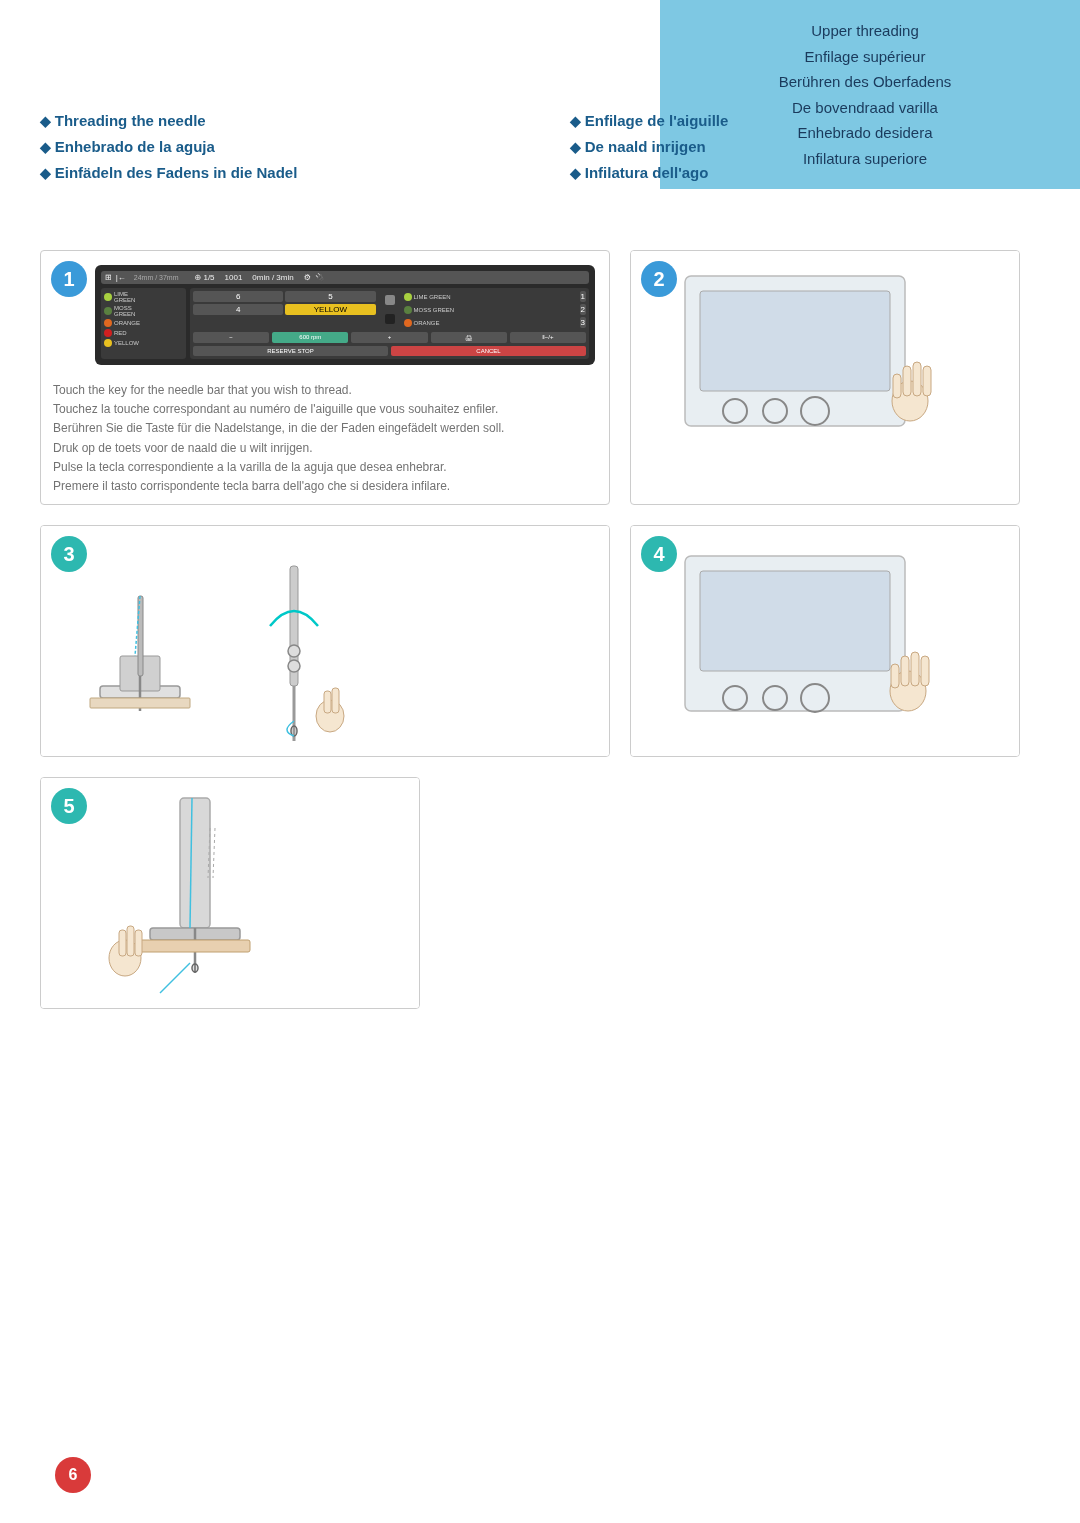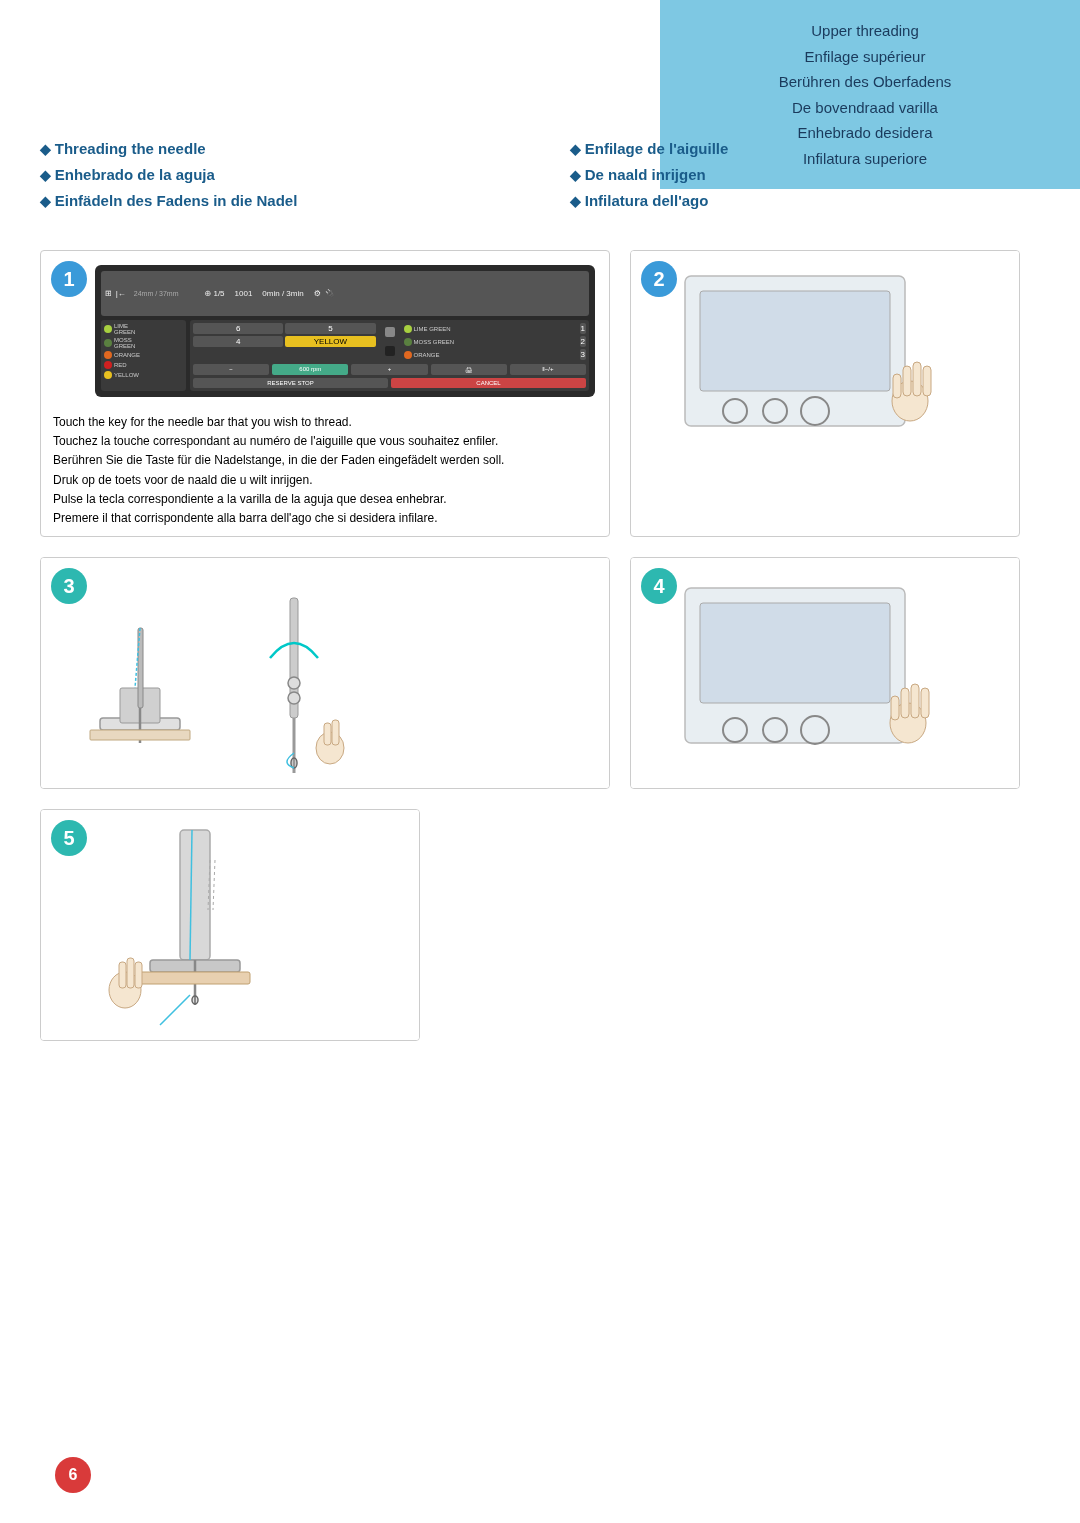--- a/index.html
+++ b/index.html
@@ -90,21 +90,21 @@
       position: relative;
       background: #fff;
       overflow: hidden;
     }
 
     
     .desc-text {
       padding: 8px 12px;
       font-size: 12px;
       line-height: 1.6;
-      color: #000000;
+      color: #737373;
     }
 
     
     .illus {
       width: 100%;
       min-height: 190px;
       display: flex;
       align-items: center;
       justify-content: center;
       background: #fff;
@@ -216,21 +216,21 @@
   <p>
     <span class="bold">Upper threading</span><br>
     <span class="italic">Enfilage supérieur</span><br>
     <span class="bold">Berühren des Oberfadens</span><br>
     <span>De bovendraad varilla</span><br>
     <span class="bold">Enhebrado desidera</span><br>
     <span class="italic">Infilatura superiore</span>
   </p>
 </div>
 
-<div class="section-titles" style="top:136px;">
+<div class="section-titles" style="top:108px;">
   <div class="section-title-col">
     <p><span class="diamond">◆</span><strong>Threading the needle</strong></p>
     <p><span class="diamond">◆</span><strong>Enhebrado de la aguja</strong></p>
     <p><span class="diamond">◆</span><strong>Einfädeln des Fadens in die Nadel</strong></p>
   </div>
   <div class="section-title-col">
     <p><span class="diamond">◆</span><strong>Enfilage de l'aiguille</strong></p>
     <p><span class="diamond">◆</span><strong>De naald inrijgen</strong></p>
     <p><span class="diamond">◆</span><strong>Infilatura dell'ago</strong></p>
   </div>
@@ -245,22 +245,22 @@
         <span>1</span>
       </div>
 
       <div style="padding: 14px 14px 8px 54px;">
         <div class="machine-ui">
 
           <div class="machine-top-bar">
             <span>⊞</span>
             <span>|←</span>
             <span style="font-size:7px; color:#aaa; margin: 0 4px;">24mm / 37mm</span>
-            <span style="margin-left:18px;">⊕ 1/5</span>
-            <span style="margin:16px 6px;">1001</span>
+            <span style="margin-left:8px;">⊕ 1/5</span>
+            <span style="margin:0 6px;">1001</span>
             <span>0min / 3min</span>
             <span style="margin-left:6px;">⚙</span>
             <span>🔌</span>
           </div>
 
           <div class="machine-main">
 
             <div class="machine-left">
               <div class="color-row">
                 <div class="color-dot" style="background:#a8d040;"></div>
@@ -332,21 +332,21 @@
           </div>
         </div>
       </div>
 
       <div class="desc-text">
         <span>Touch the key for the needle bar that you wish to thread.</span><br>
         <span>Touchez la touche correspondant au numéro de l'aiguille que vous souhaitez enfiler.</span><br>
         <span>Berühren Sie die Taste für die Nadelstange, in die der Faden eingefädelt werden soll.</span><br>
         <span>Druk op de toets voor de naald die u wilt inrijgen.</span><br>
         <span>Pulse la tecla correspondiente a la varilla de la aguja que desea enhebrar.</span><br>
-        <span>Premere il that corrispondente alla barra dell'ago che si desidera infilare.</span>
+        <span>Premere il tasto corrispondente tecla barra dell'ago che si desidera infilare.</span>
       </div>
     </div>
 
     <div class="step-box" style="width:390px; min-height:200px; position:relative;">
       <div class="step-circle blue">
         <span>2</span>
       </div>
       <div class="illus" style="min-height:200px;">
 
         <svg width="340" height="190" viewBox="0 0 340 190">

